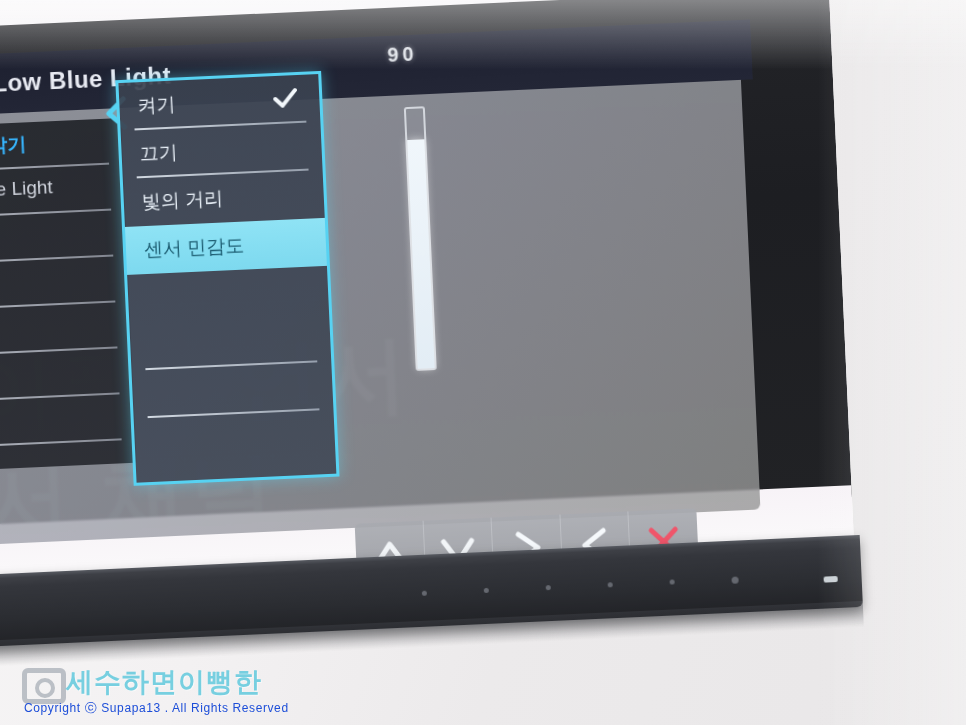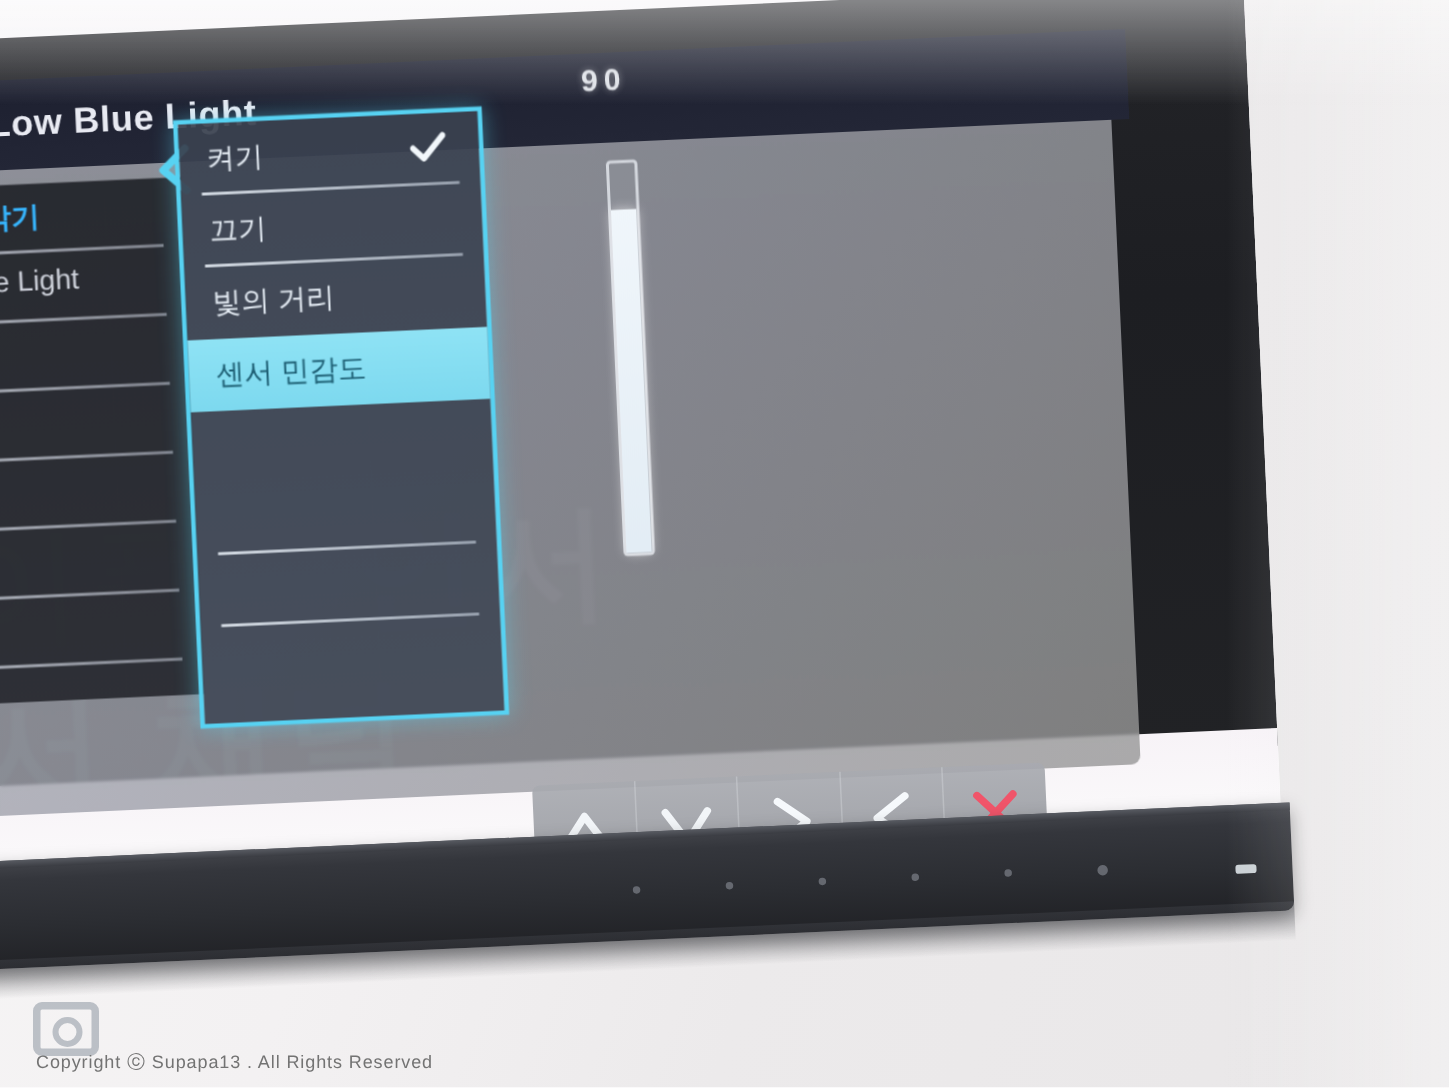--- a/index.html
+++ b/index.html
@@ -111,21 +111,21 @@
 
   
   .watermark{position:absolute;left:22px;top:666px;width:330px;height:52px;}
   .wm-cam{position:absolute;left:0;top:2px;width:34px;height:26px;
     border:5px solid rgba(140,150,160,.55);border-radius:6px;}
   .wm-cam::after{content:"";position:absolute;left:8px;top:5px;width:12px;height:12px;
     border:4px solid rgba(140,150,160,.55);border-radius:50%;}
   .wm-title{position:absolute;left:44px;top:-2px;font-size:27px;font-weight:800;
     color:#77cfe0;letter-spacing:1px;text-shadow:1px 1px 0 rgba(255,255,255,.5);}
   .wm-copy{position:absolute;left:2px;top:34px;font-size:12px;letter-spacing:.6px;
-    color:#737373;}
+    color:#1d4ed8;}
 
   
   .blurtop{position:absolute;left:0;top:0;width:966px;height:70px;
     background:linear-gradient(180deg,rgba(255,255,255,.45),rgba(255,255,255,0));
     pointer-events:none;}
   .blurright{position:absolute;right:0;top:0;width:150px;height:725px;
     background:linear-gradient(270deg,rgba(255,255,255,.35),rgba(255,255,255,0));
     pointer-events:none;}
 </style>
 </head>
@@ -270,19 +270,20 @@
           <i style="left:310px;width:7px;height:7px;"></i>
       </div>
       <div class="led"></div>
     </div>
     <div class="bezelshadow"></div>
 
   </div>
 
   <div class="watermark">
     <div class="wm-cam"></div>
+    <div class="wm-title">세수하면이뻥한</div>
     <div class="wm-copy">Copyright ⓒ Supapa13 . All Rights Reserved</div>
   </div>
 
   <div class="blurtop"></div>
   <div class="blurright"></div>
 
 </div>
 
 </body></html>

